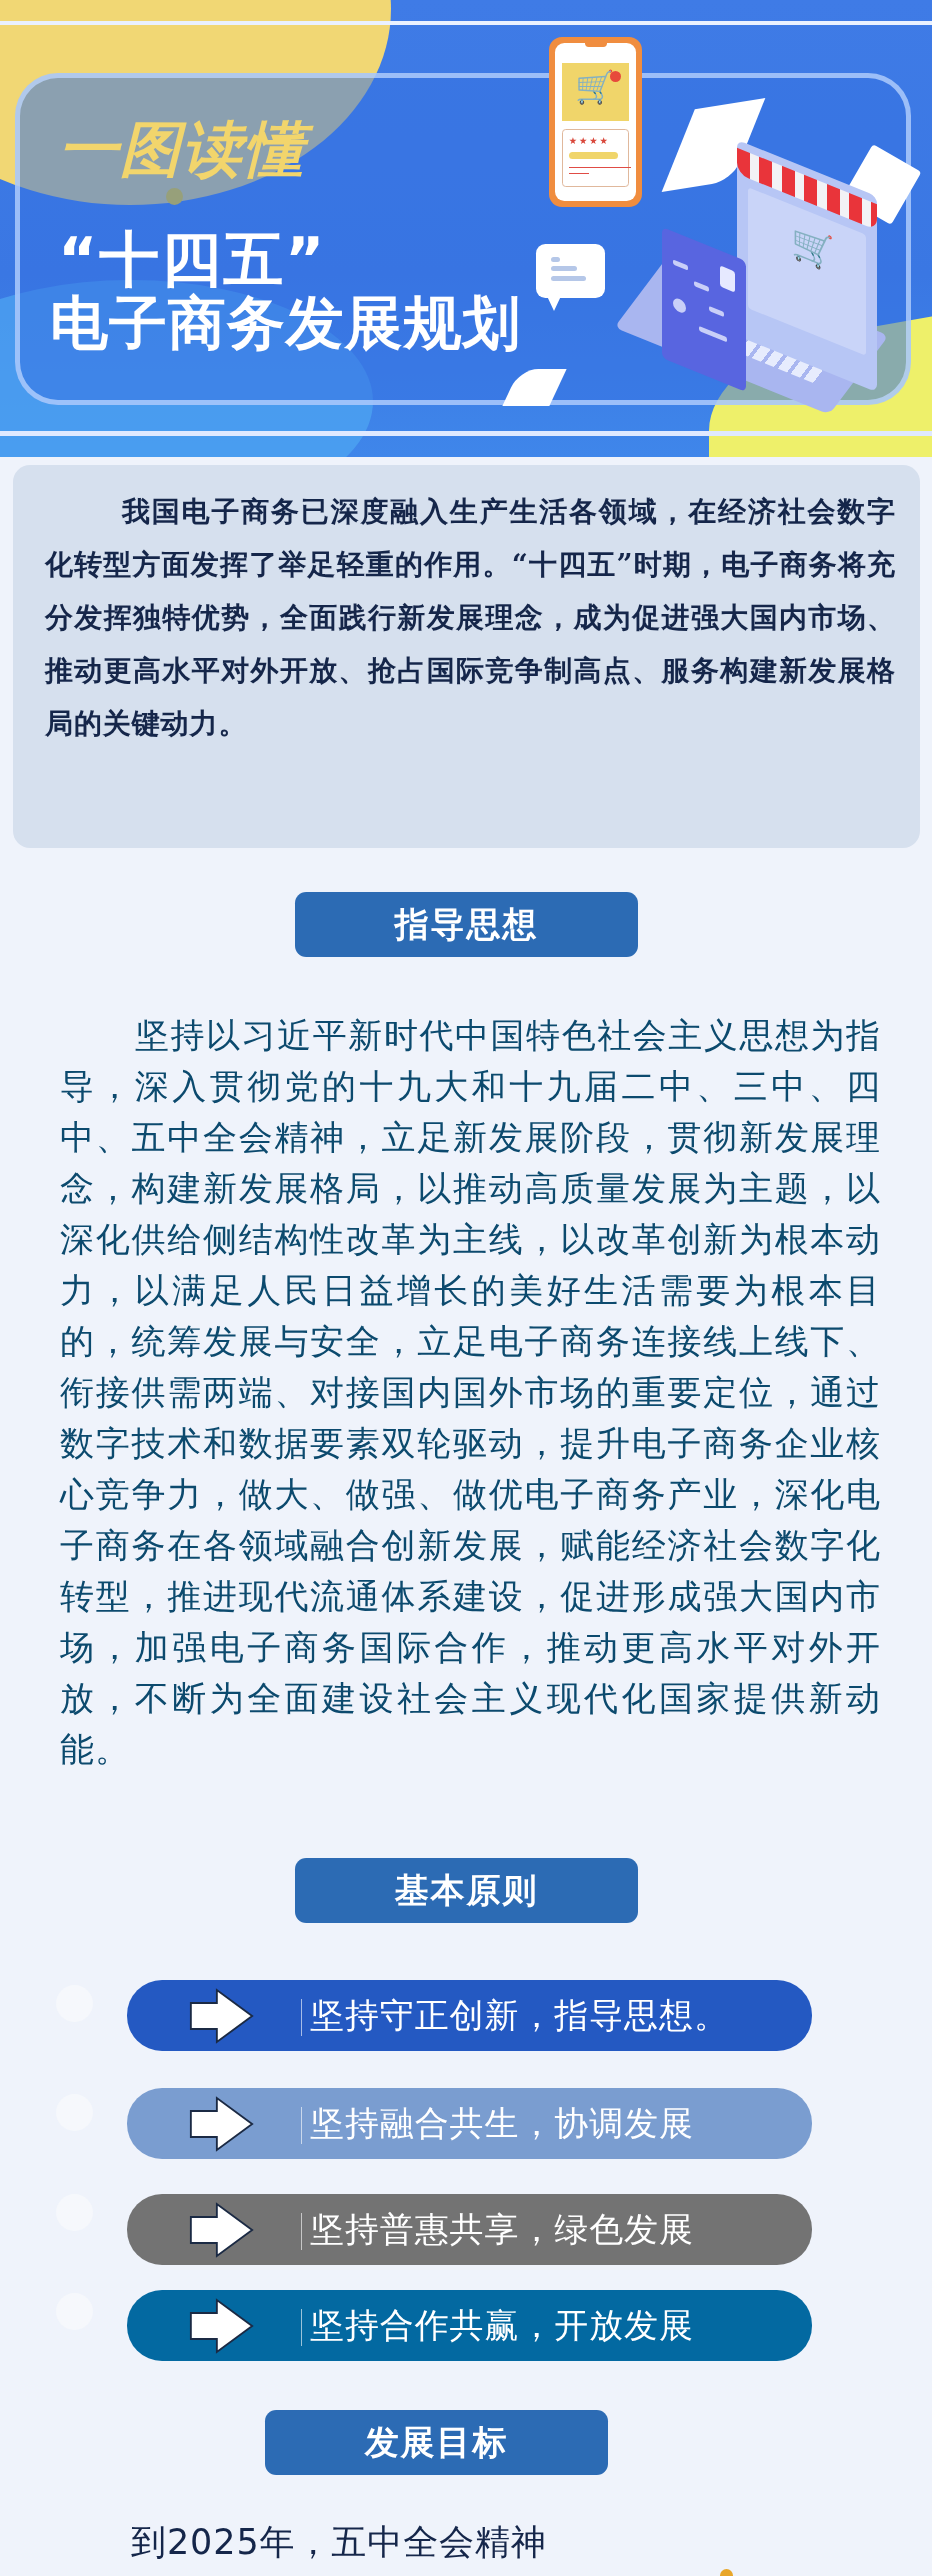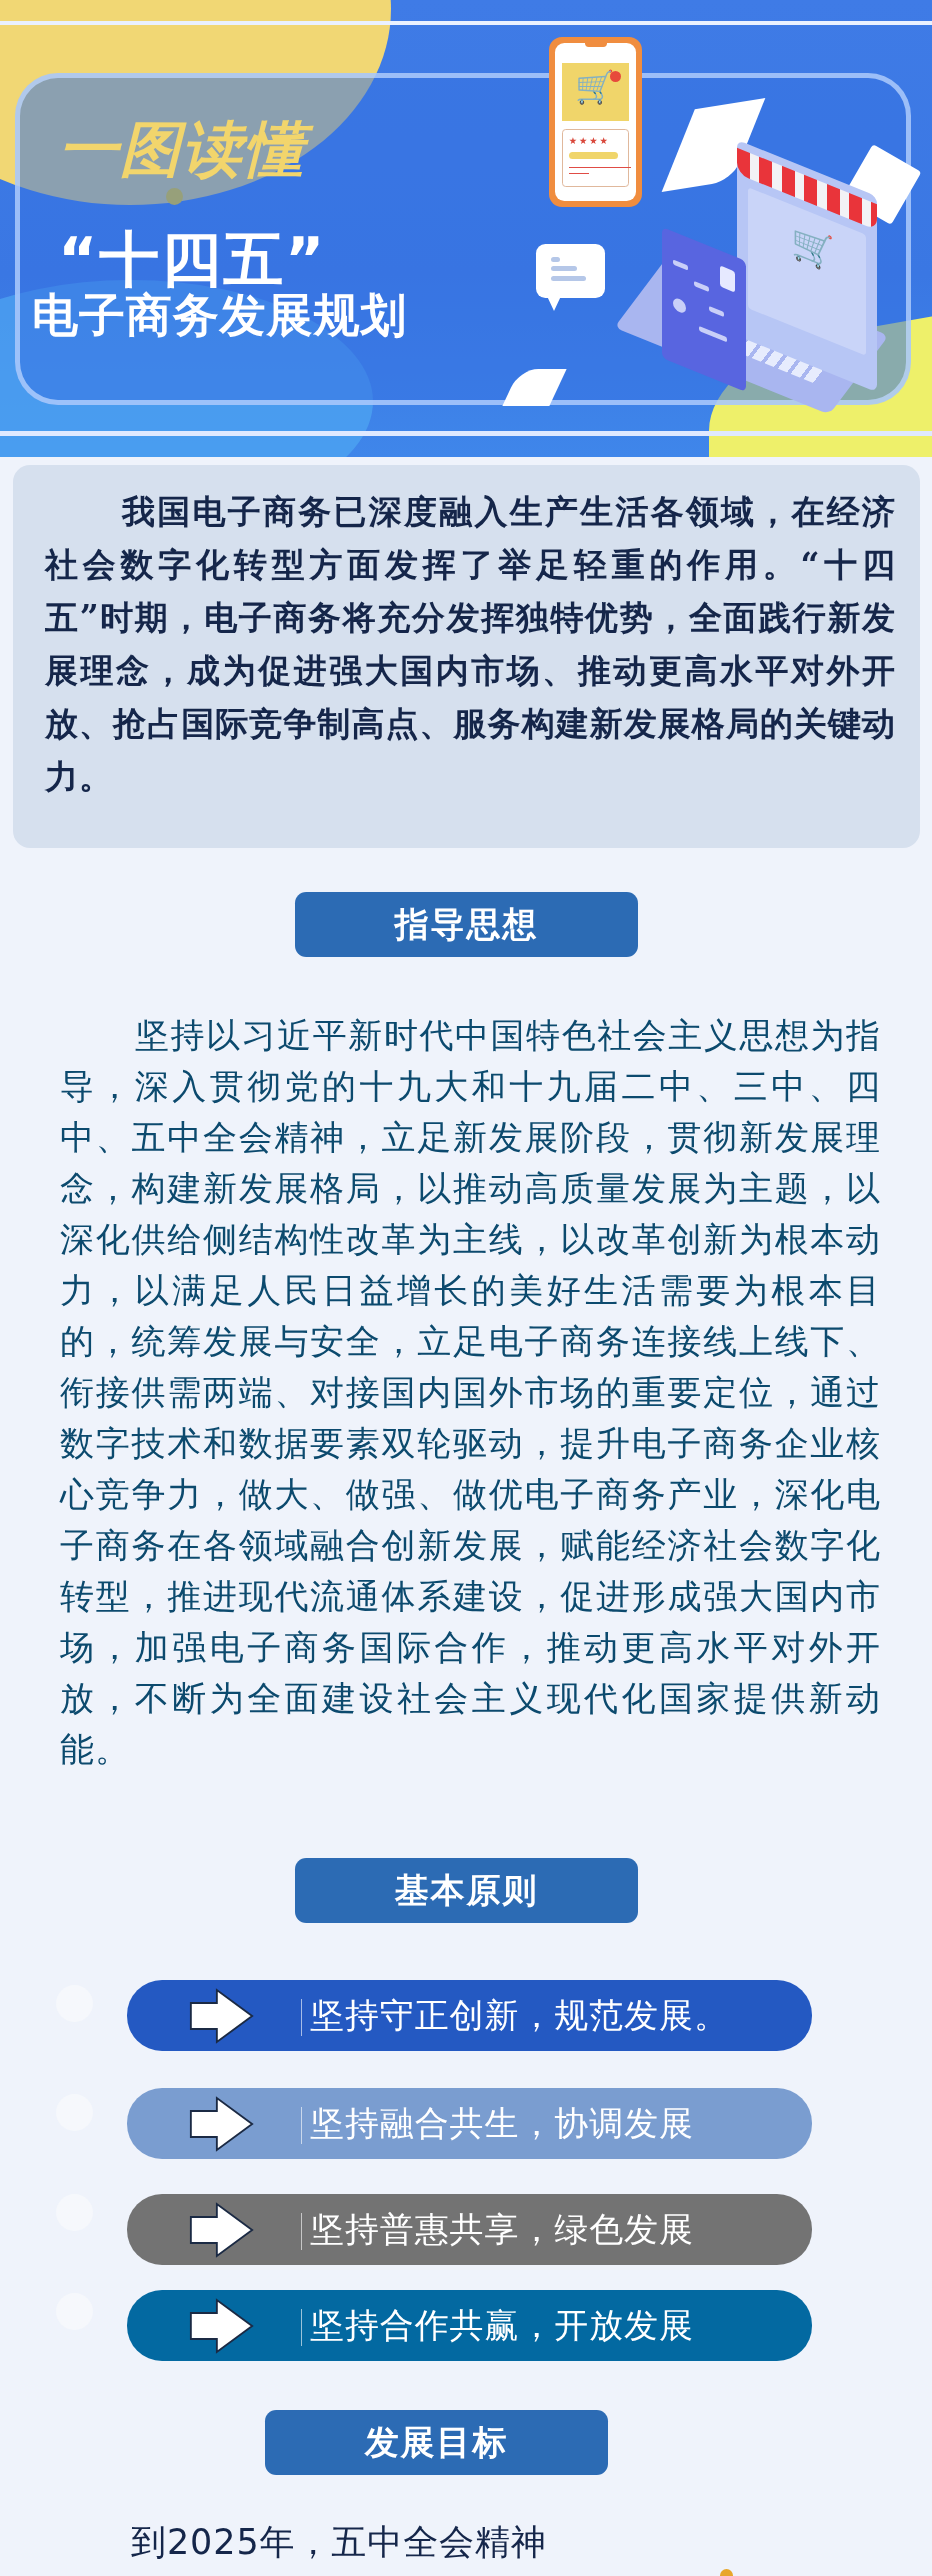--- a/index.html
+++ b/index.html
@@ -48,22 +48,22 @@
     letter-spacing: 1.9px;
   }
   .banner .dot {
     position: absolute; left: 166px; top: 188px; width: 17px; height: 17px; border-radius: 50%; background: #97a07a;
   }
   .banner .title1 {
     position: absolute; left: 58px; top: 220px;
     font-size: 60px; font-weight: bold; color: #ffffff; letter-spacing: 1.9px;
   }
   .banner .title2 {
-    position: absolute; left: 32px; top: 285px;
-    font-size: 46px; font-weight: bold; color: #ffffff; letter-spacing: 0.9px;
+    position: absolute; left: 50px; top: 285px;
+    font-size: 58px; font-weight: bold; color: #ffffff; letter-spacing: 0.9px;
   }
 
   
   .phone {
     position: absolute; left: 549px; top: 37px; width: 93px; height: 170px;
     background: #f08d3f; border-radius: 13px;
   }
   .phone .screen {
     position: absolute; left: 5.6px; top: 5.6px; right: 5.6px; bottom: 5.6px; background: #fff; border-radius: 9.3px;
   }
@@ -125,21 +125,21 @@
   .card .bar { position: absolute; height: 4.7px; background: #c9cff8; border-radius: 1.9px; }
 
   
   .intro {
     position: absolute; left: 13px; top: 465px; width: 907px; height: 383px;
     background: #d6e0ee; border-radius: 17px;
   }
   .intro-text {
     position: absolute; left: 45px; top: 485px; width: 851px;
     font-family: "DejaVu Serif", "Liberation Serif", serif;
-    font-size: 33px; line-height: 53px; color: #15264a; font-weight: bold;
+    font-size: 28px; line-height: 53px; color: #15264a; font-weight: bold;
     text-indent: 77px; letter-spacing: 0.9px;
     text-align: justify;
   }
 
   
   .section-header {
     position: absolute; left: 295px; width: 343px; height: 65px;
     background: #2c6bb4; border-radius: 11.2px;
     color: #fff; font-size: 34px; font-weight: bold;
     display: flex; align-items: center; justify-content: center; letter-spacing: 1.9px;
@@ -248,21 +248,21 @@
 <div class="body-text" style="top:1010px;">坚持以习近平新时代中国特色社会主义思想为指导，深入贯彻党的十九大和十九届二中、三中、四中、五中全会精神，立足新发展阶段，贯彻新发展理念，构建新发展格局，以推动高质量发展为主题，以深化供给侧结构性改革为主线，以改革创新为根本动力，以满足人民日益增长的美好生活需要为根本目的，统筹发展与安全，立足电子商务连接线上线下、衔接供需两端、对接国内国外市场的重要定位，通过数字技术和数据要素双轮驱动，提升电子商务企业核心竞争力，做大、做强、做优电子商务产业，深化电子商务在各领域融合创新发展，赋能经济社会数字化转型，推进现代流通体系建设，促进形成强大国内市场，加强电子商务国际合作，推动更高水平对外开放，不断为全面建设社会主义现代化国家提供新动能。</div>
 
 <div class="section-header" style="top:1858px;">基本原则</div>
 
 <div class="ghost-dot" style="top:1985px;"></div>
 <div class="pill" style="top:1980px; background:#2459c2;">
   <svg class="arrow" viewBox="0 0 70 60">
     <polygon points="2,16 30,16 30,2 68,30 30,58 30,44 2,44" fill="#fff" stroke="#1b2a44" stroke-width="2"></polygon>
   </svg>
   <span class="sep"></span>
-  <span class="label">坚持守正创新，规范发展。</span>
+  <span class="label">坚持守正创新，指导思想。</span>
 </div>
 
 <div class="ghost-dot" style="top:2094px;"></div>
 <div class="pill" style="top:2088px; background:#7a9dd0;">
   <svg class="arrow" viewBox="0 0 70 60">
     <polygon points="2,16 30,16 30,2 68,30 30,58 30,44 2,44" fill="#fff" stroke="#1b2a44" stroke-width="2"></polygon>
   </svg>
   <span class="sep"></span>
   <span class="label">坚持融合共生，协调发展</span>
 </div>

